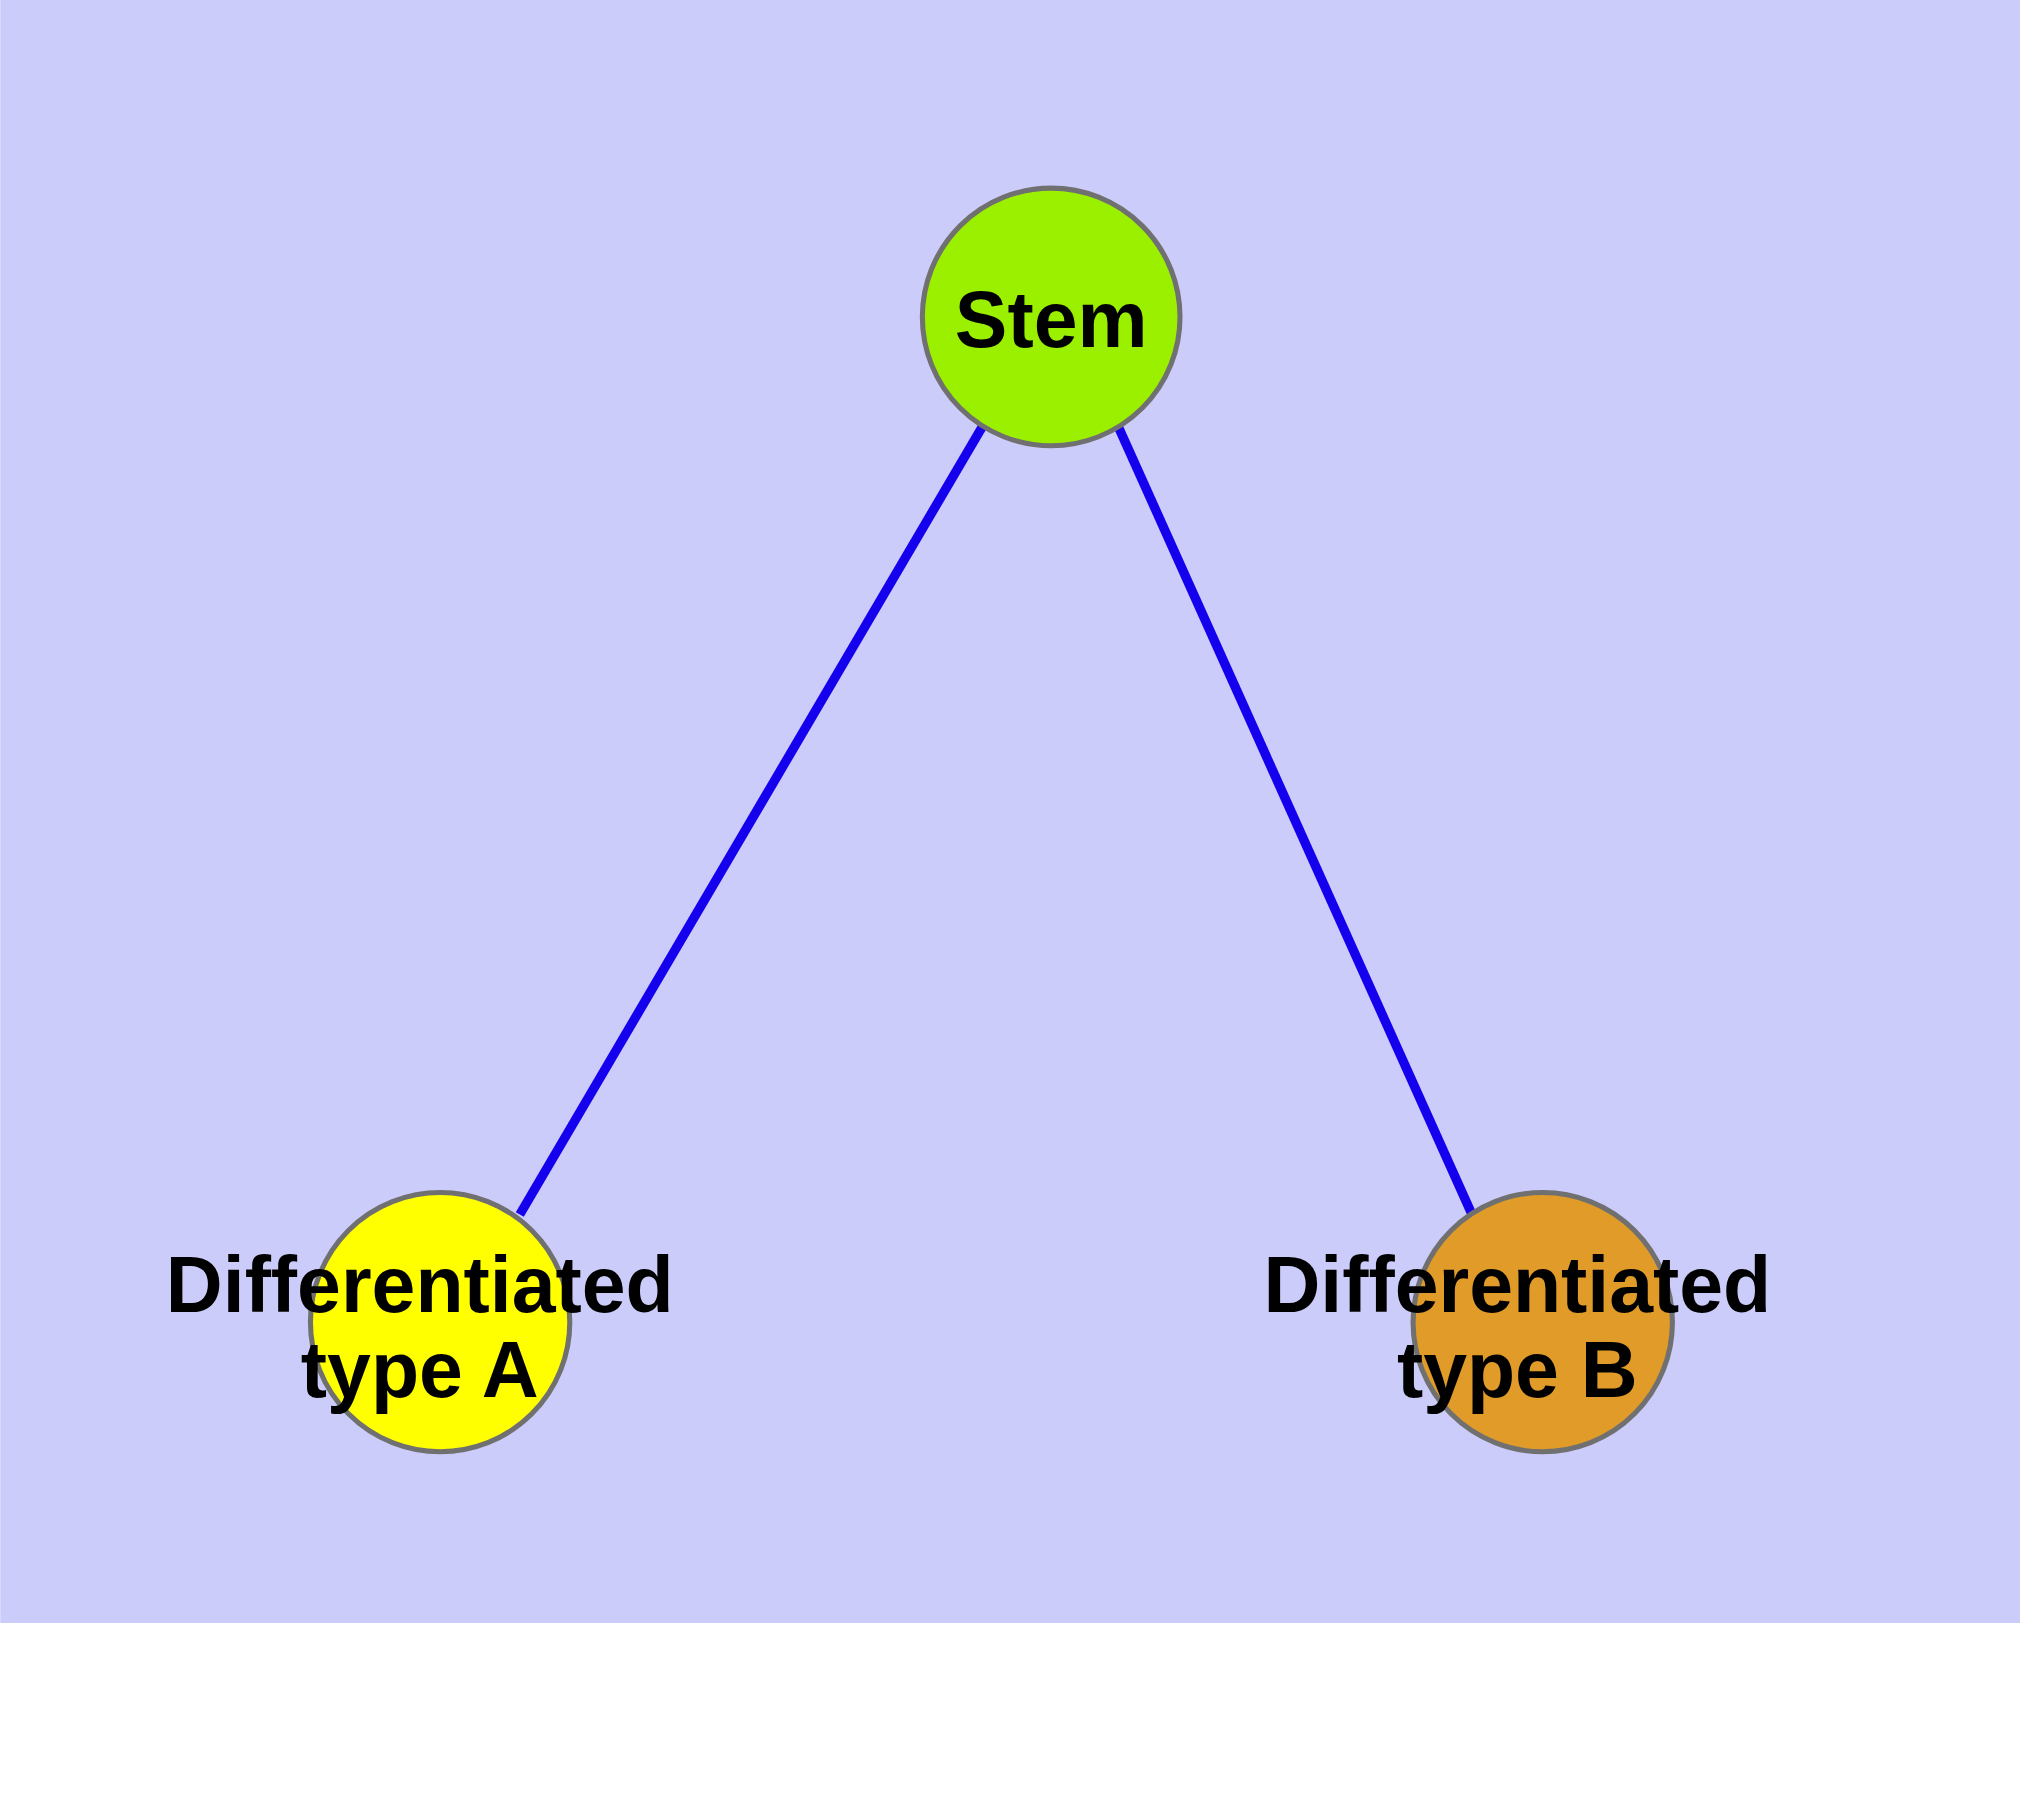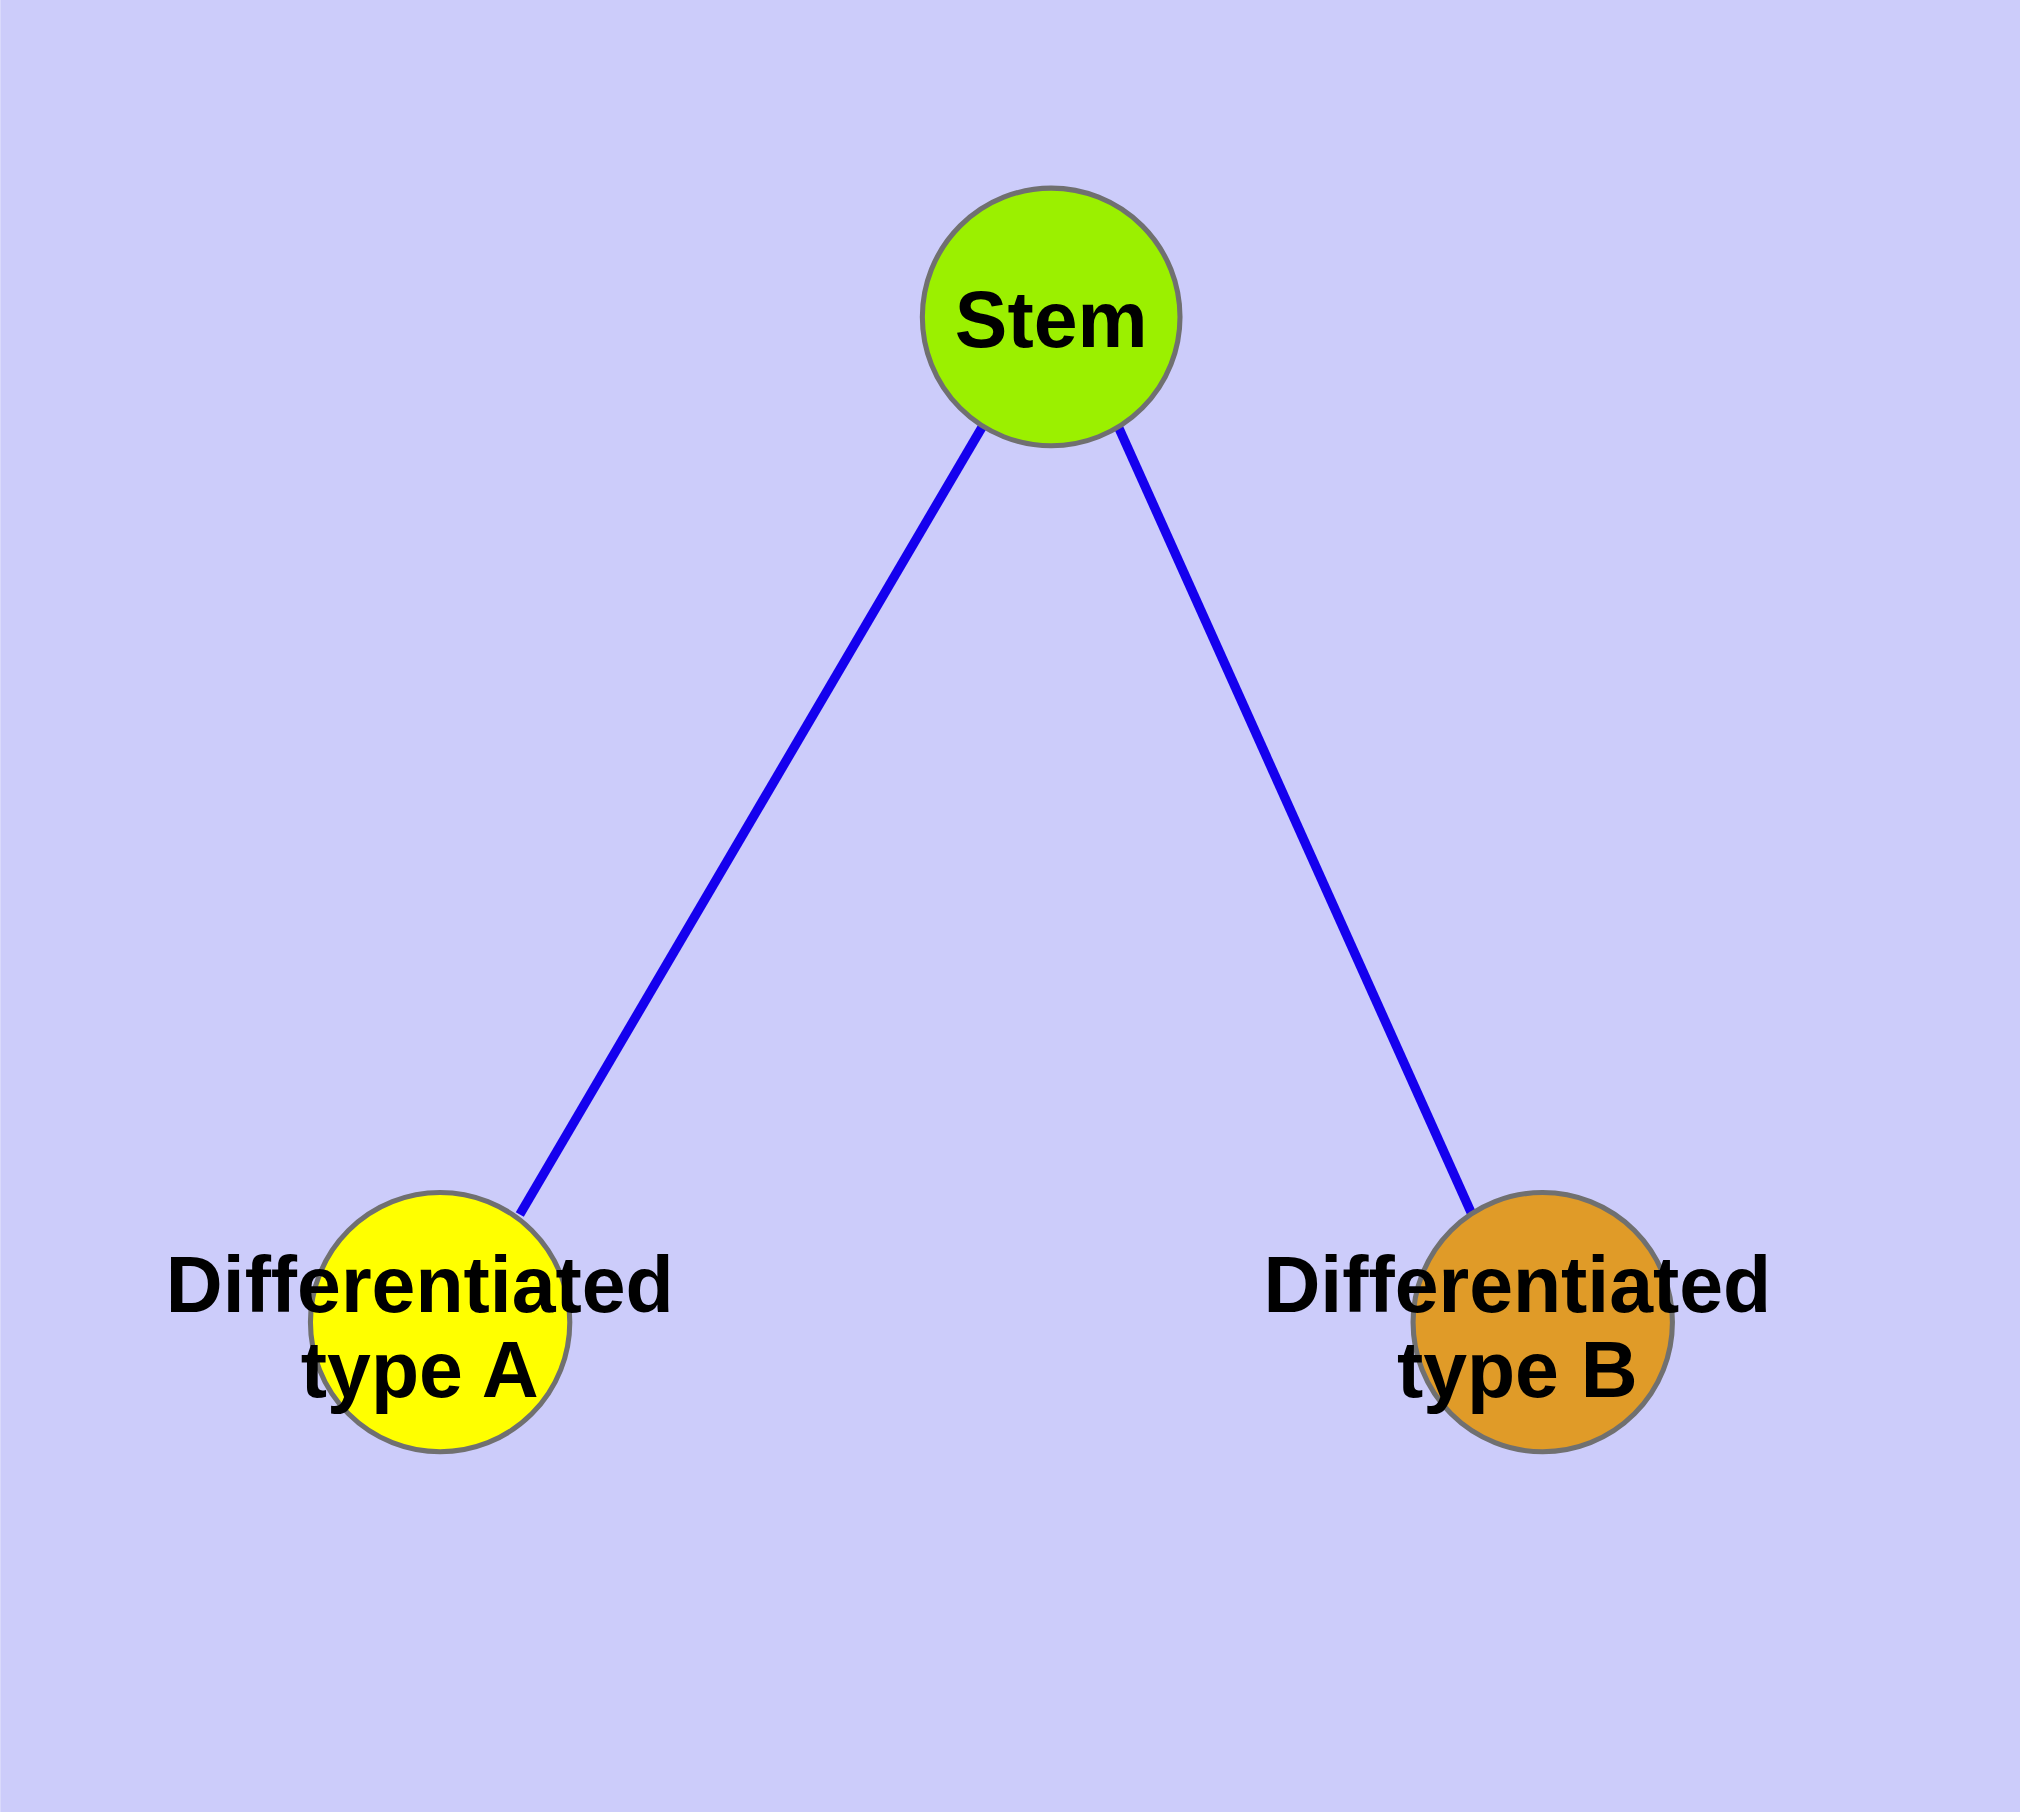--- a/index.html
+++ b/index.html
@@ -28,21 +28,21 @@
     font-weight: bold;
     fill: #000000;
     text-anchor: middle;
     dominant-baseline: alphabetic;
     white-space: pre;
   }
 </style>
 </head>
 <body>
 
-<div id="canvas" style="width: 2021px; height: 1812px;">
+<div id="canvas" style="width: 2021px; height: 1623px;">
   <svg id="graph-svg" viewBox="0 0 2384 2138" style="width: 2021px; height: 1812px;">
 
     <rect id="bg-rect" x="0" y="0" width="2384" height="2138" fill="#ccccfa"></rect>
 
     <g id="edges-layer">
       <line id="edge-0" x1="1159" y1="503" x2="613" y2="1433" stroke="#1500ee" stroke-width="11" stroke-linecap="butt"></line>
       <line id="edge-1" x1="1319" y1="503" x2="1737" y2="1434" stroke="#1500ee" stroke-width="11" stroke-linecap="butt"></line>
     </g>
 
     <g id="nodes-layer">

